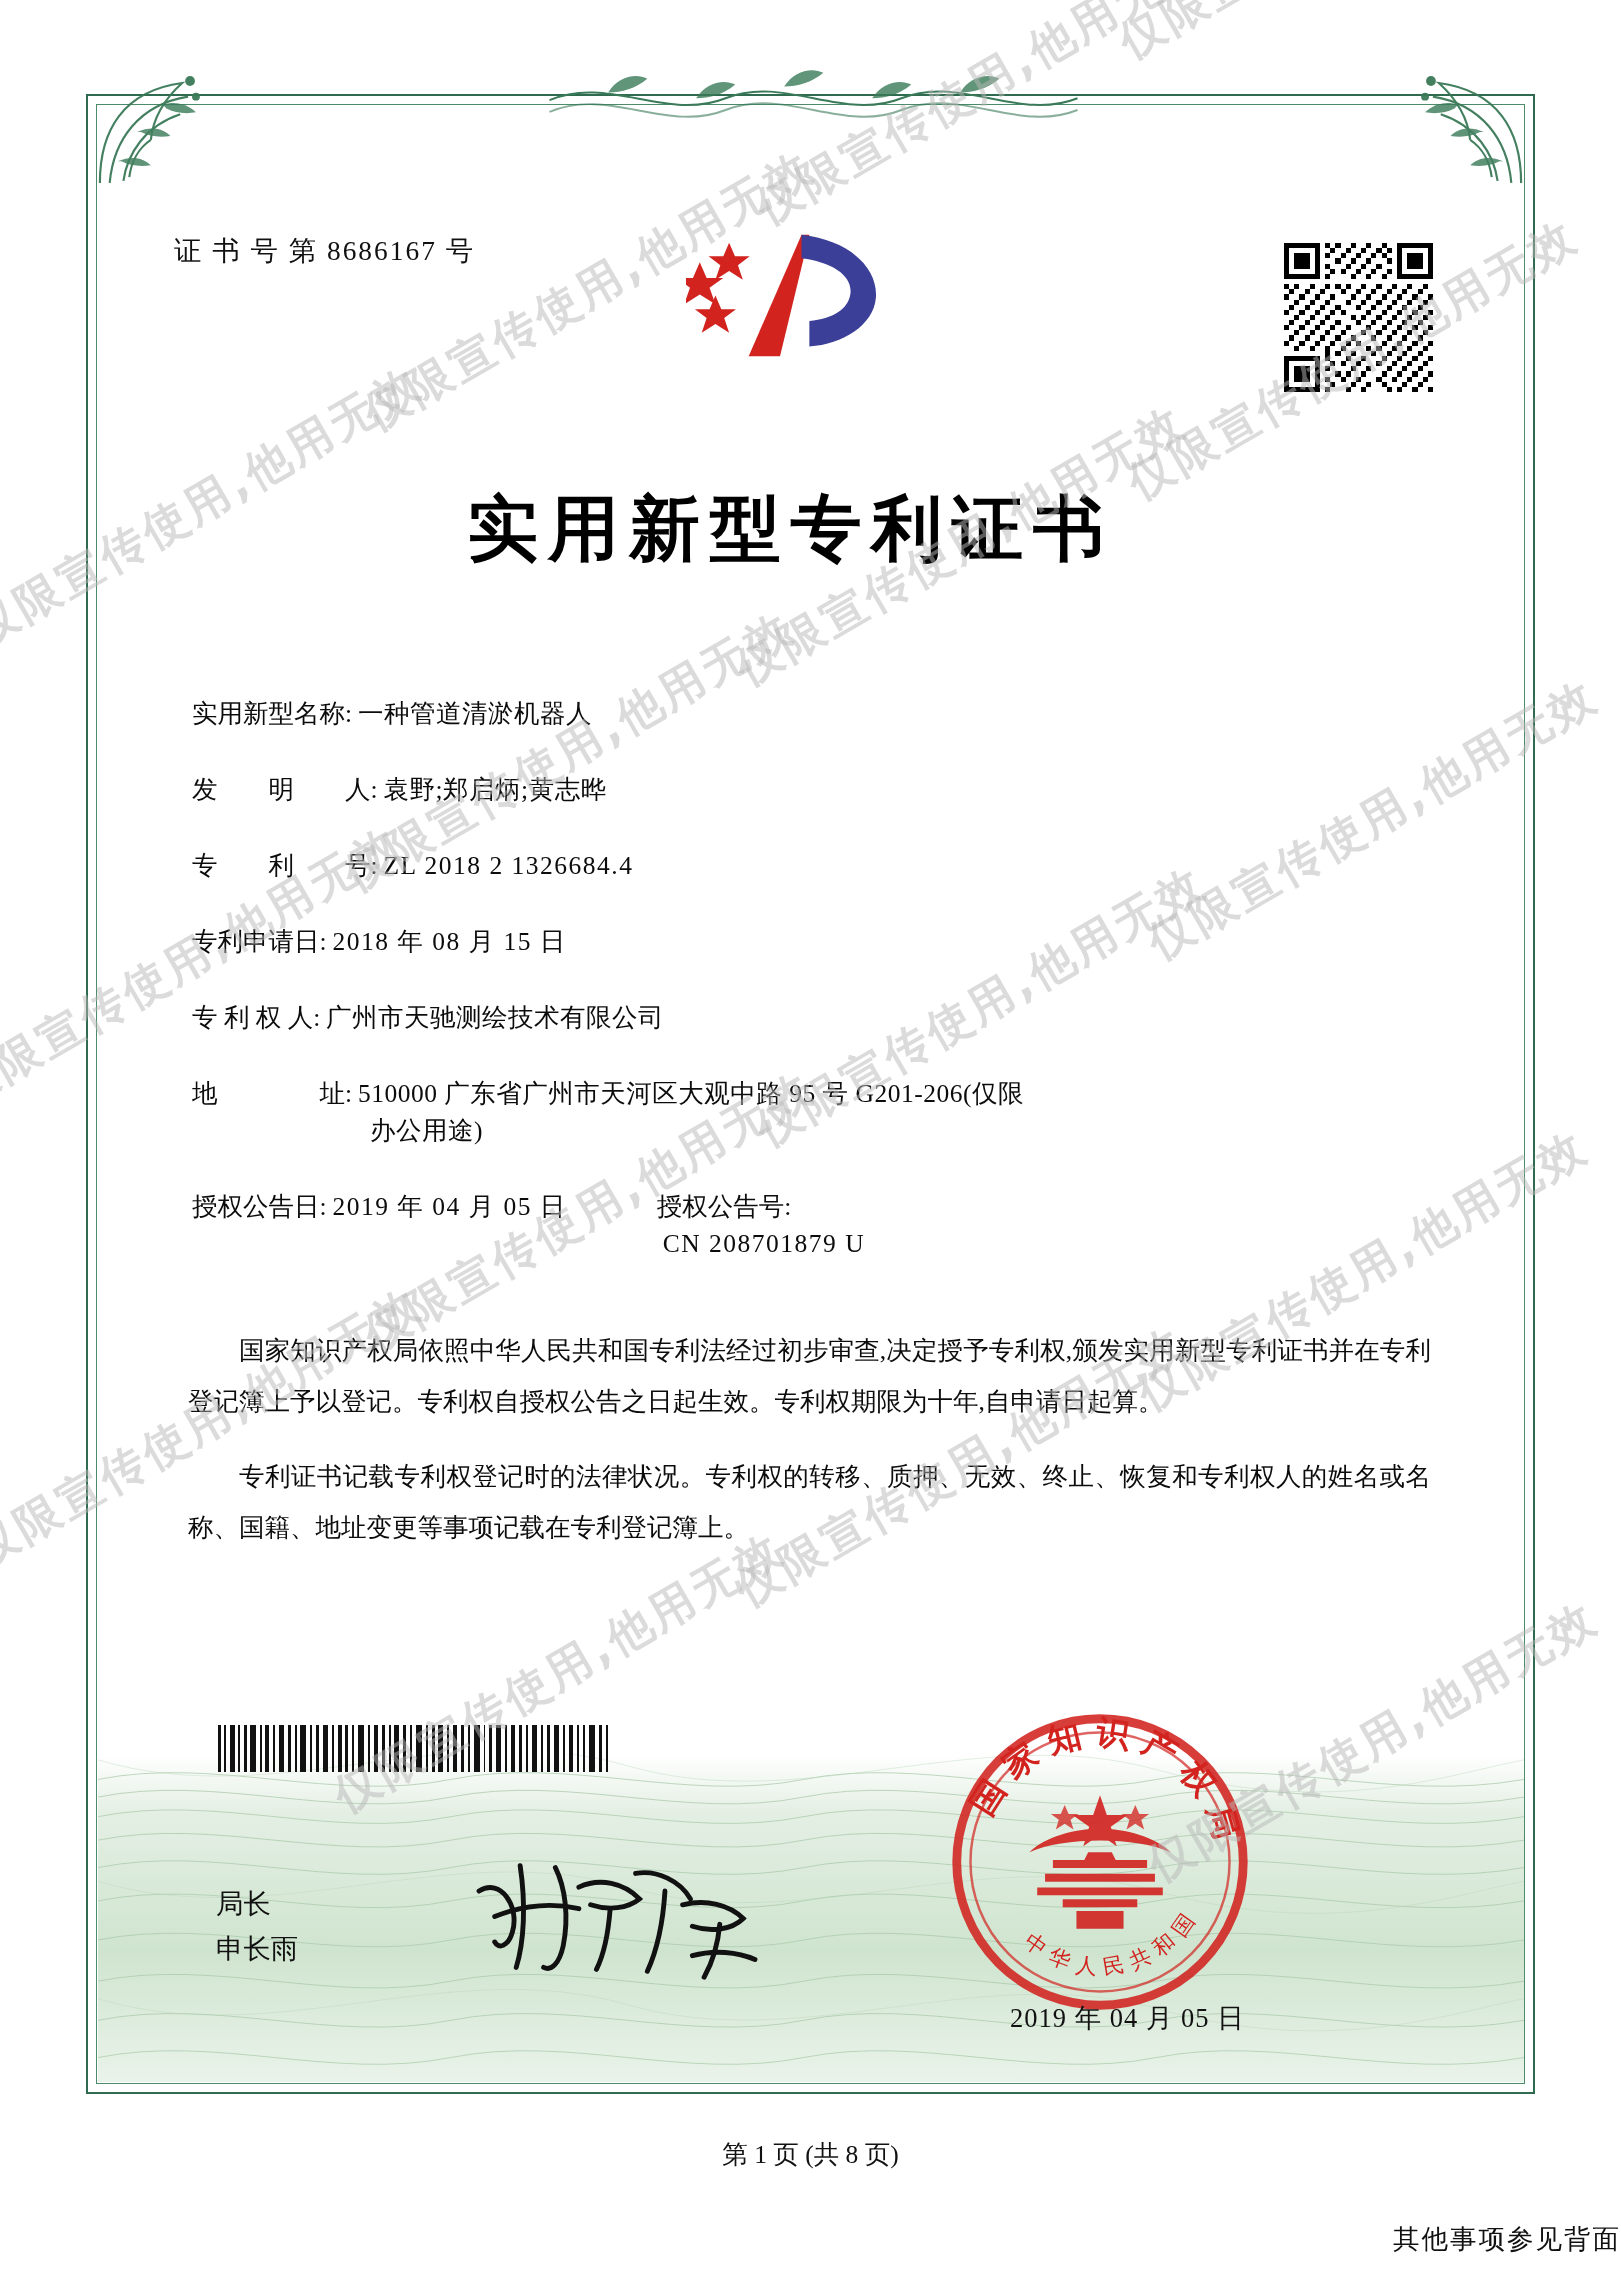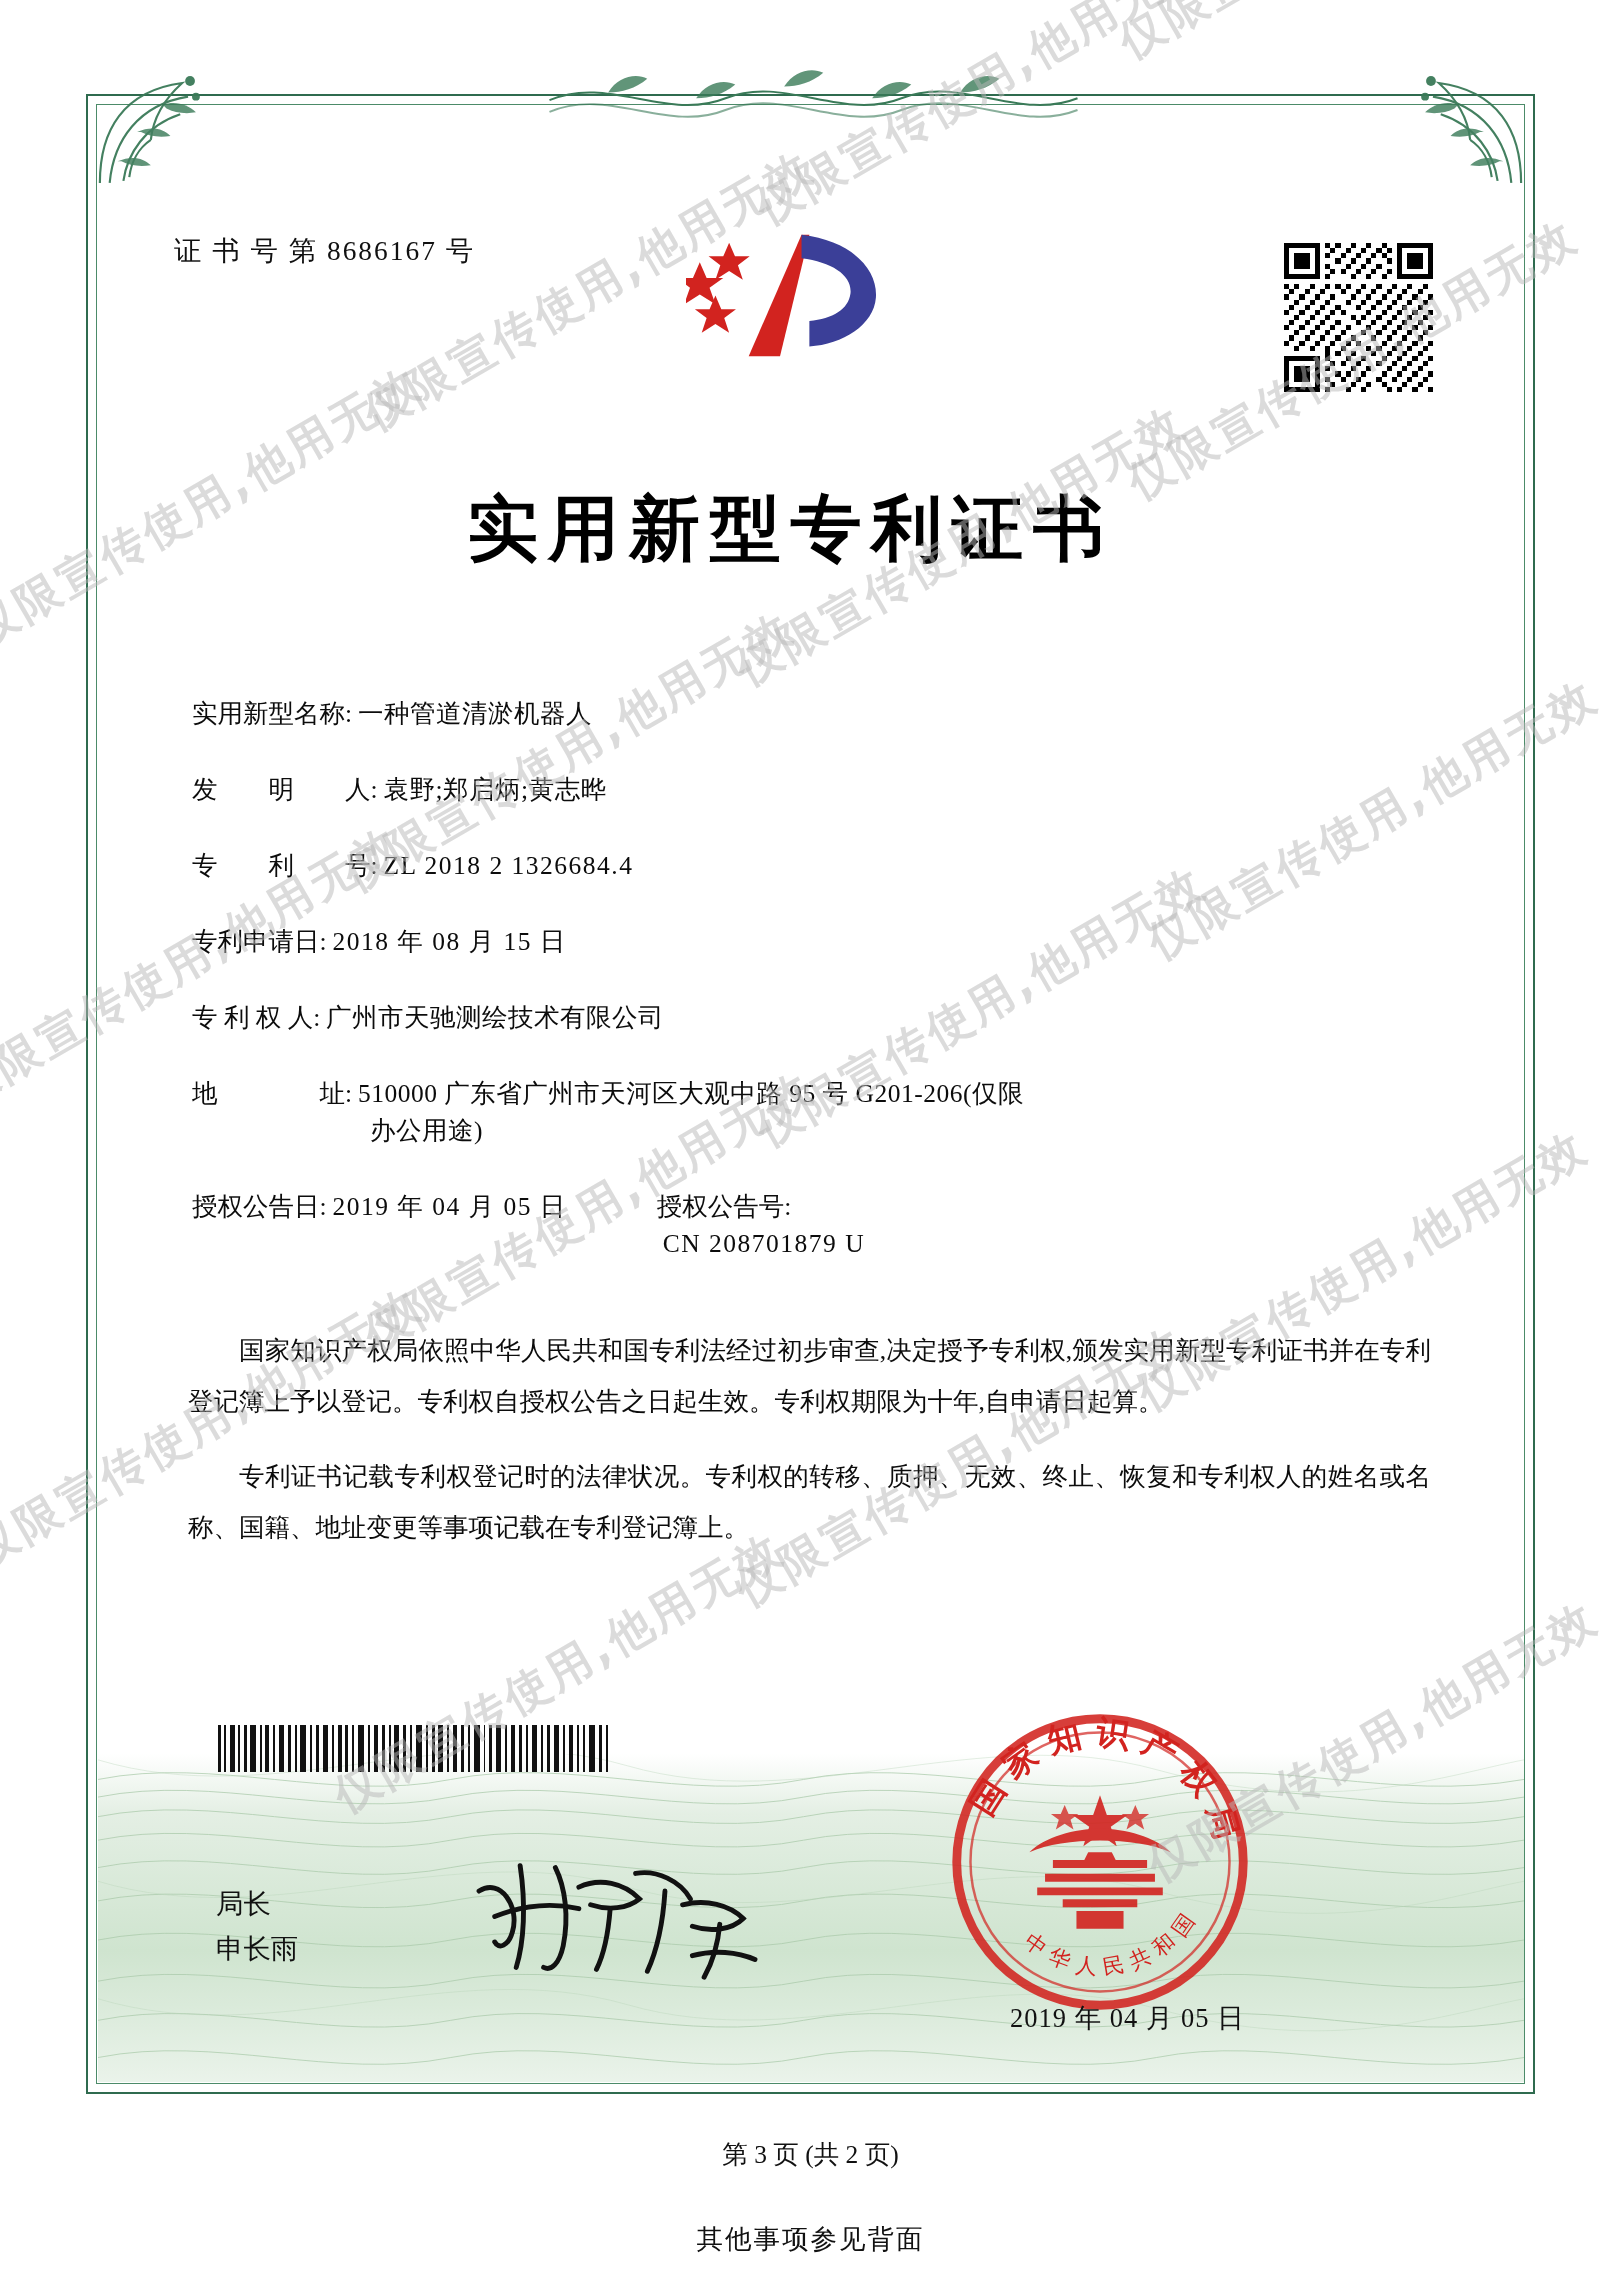--- a/index.html
+++ b/index.html
@@ -219,21 +219,21 @@
     width: 1621px;
     text-align: center;
     font-size: 25.5px;
     color: #111;
   }
   .footnote {
     position: absolute;
     left: 0;
     top: 2221px;
     width: 1621px;
-    text-align: center;
+    text-align: right;
     font-size: 26.5px;
     color: #111;
     letter-spacing: 2px;
   }
 
   
   .wm-layer {
     position: absolute;
     left: 0; top: 0;
     width: 1621px;
@@ -767,21 +767,21 @@
       <g fill="#d2231f" font-family="DejaVu Serif, serif" font-size="22" letter-spacing="8">
         <text>
           <textPath href="#sealarcBot" startOffset="26%">中华人民共和国</textPath>
         </text>
       </g>
     </svg>
   </div>
 
   <div class="seal-date">2019 年 04 月 05 日</div>
 
-  <div class="page-num">第 3 页 (共 2 页)</div>
+  <div class="page-num">第 1 页 (共 8 页)</div>
   <div class="footnote">其他事项参见背面</div>
 
   <div class="wm-layer">
     <div class="wm" style="left:-39px; top:608px;">仅限宣传使用,他用无效</div>
     <div class="wm" style="left:353px; top:392px;">仅限宣传使用,他用无效</div>
     <div class="wm" style="left:745px; top:186px;">仅限宣传使用,他用无效</div>
     <div class="wm" style="left:1108px; top:19.6px;">仅限宣传使用,他用无效</div>
 
     <div class="wm" style="left:-59px; top:1068px;">仅限宣传使用,他用无效</div>
     <div class="wm" style="left:333px; top:853px;">仅限宣传使用,他用无效</div>

